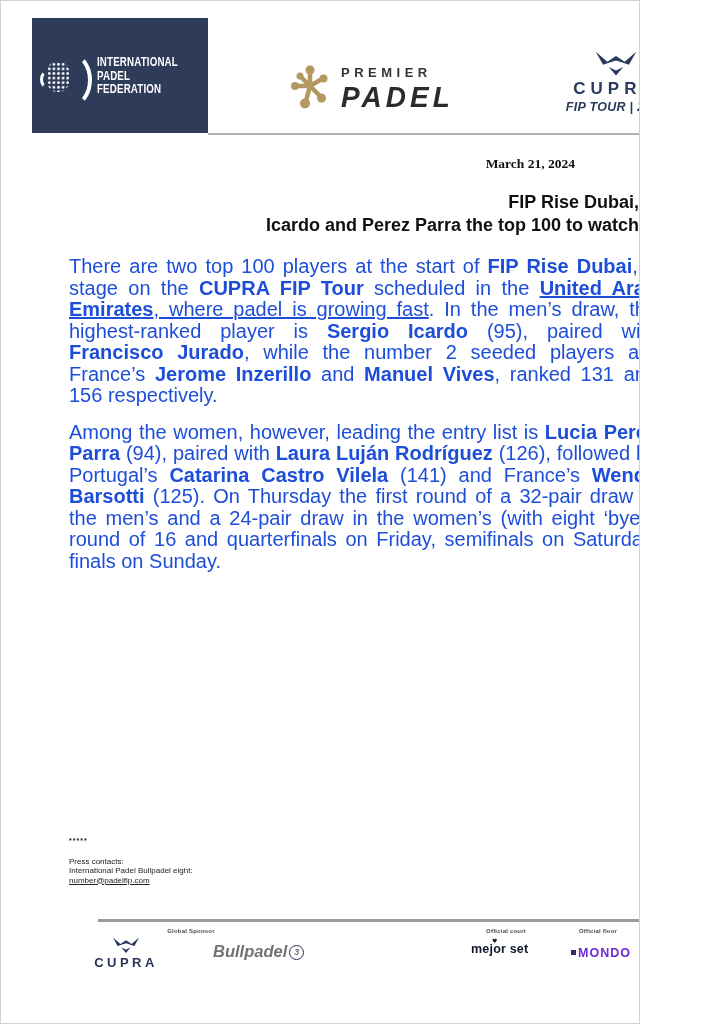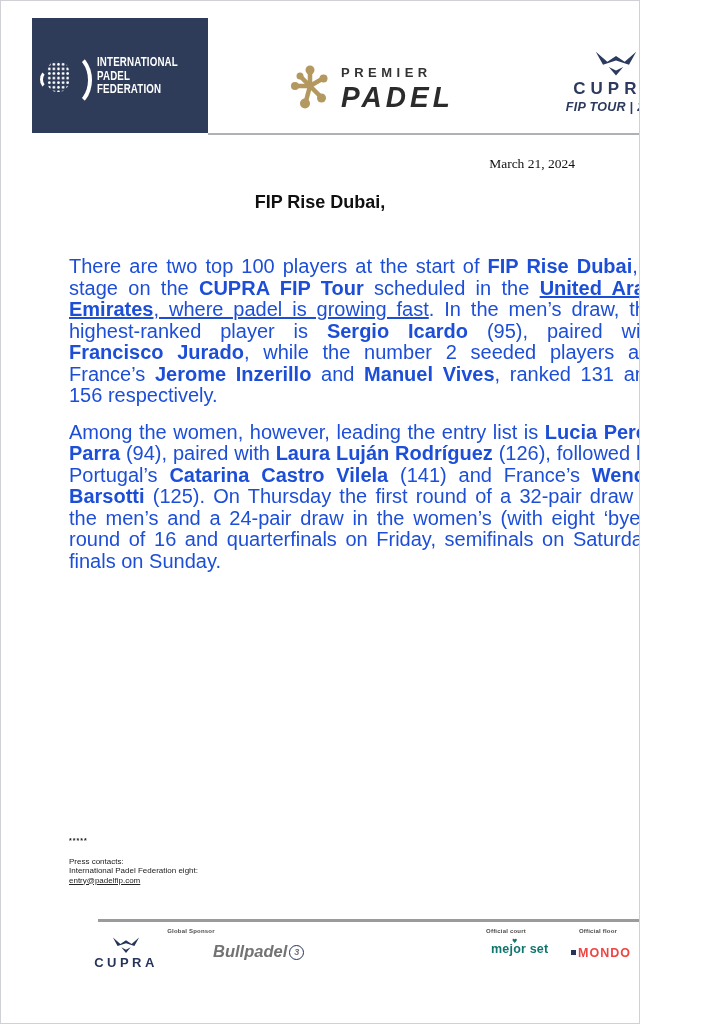--- a/index.html
+++ b/index.html
@@ -24,22 +24,22 @@
   .premier-top{font-size:13px;font-weight:bold;letter-spacing:4.5px;color:#333;}
   .premier-bottom{font-size:28px;font-weight:bold;font-style:italic;letter-spacing:4px;
                   color:#2b2b2b;margin-top:1px;transform:scaleY(1.05);transform-origin:left top;}
   .cupra-top{position:absolute;left:556px;top:50px;width:118px;text-align:center;color:#2b3a5e;}
   .cupra-top svg{display:block;margin:0 auto 2px auto;}
   .cupra-word{font-size:17px;font-weight:bold;letter-spacing:5px;transform:scaleY(.92);}
   .cupra-tour{font-size:12.5px;font-weight:bold;font-style:italic;letter-spacing:.3px;margin-top:1px;}
   .header-rule{position:absolute;left:207px;top:132px;width:490px;height:2px;background:#aeb2b6;}
   
   .date{position:absolute;right:64px;top:155px;font-family:"Liberation Serif",serif;
-        font-weight:normal;font-size:13.5px;color:#111;}
-  .title{position:absolute;left:0;top:190px;width:100%;text-align:center;
+        font-weight:bold;font-size:13.5px;color:#111;}
+  .title{position:absolute;left:0;top:190px;width:100%;text-align:right;
          font-size:18px;font-weight:bold;line-height:23px;color:#101010;}
   
   .article{position:absolute;left:68px;top:255px;width:588px;}
   .article p{margin:0;font-size:20px;line-height:21.5px;text-align:justify;color:#1d4ed8;}
   .article p + p{margin-top:15px;}
   .article span.b{font-weight:bold;}
   .article span.u{text-decoration:underline;}
   
   .press{position:absolute;left:68px;top:835px;font-size:8px;line-height:9.5px;color:#222;}
   .press .stars{font-size:7px;font-weight:bold;letter-spacing:1px;margin-bottom:11px;}
@@ -51,25 +51,25 @@
               color:#4a4a4a;font-weight:600;letter-spacing:.2px;}
   .lbl-sponsor{left:150px;} .lbl-court{left:465px;} .lbl-floor{left:557px;}
   .cupra-footer{position:absolute;left:88px;top:936px;width:74px;text-align:center;color:#26335a;}
   .cupra-footer svg{display:block;margin:0 auto 1px auto;}
   .cupra-footer .w{font-size:13px;font-weight:bold;letter-spacing:3.5px;transform:scaleY(.92);}
   .bullpadel{position:absolute;left:212px;top:941px;color:#737373;font-weight:bold;
              font-style:italic;font-size:16.5px;white-space:nowrap;}
   .bp-circle{display:inline-block;width:13px;height:13px;border:1.6px solid #26335a;border-radius:50%;
              font-size:9px;line-height:13px;text-align:center;vertical-align:2px;margin-left:2px;
              font-style:italic;font-weight:bold;}
-  .mejorset{position:absolute;left:490px;top:941px;color:#0f766e;font-weight:bold;
+  .mejorset{position:absolute;left:470px;top:941px;color:#0f172a;font-weight:bold;
             font-size:12.5px;letter-spacing:.2px;}
   .mejorset .heart{position:absolute;left:21px;top:-5px;font-size:6px;
                    font-family:"DejaVu Sans",sans-serif;font-weight:normal;}
-  .mondo{position:absolute;left:570px;top:945px;color:#ef4444;font-weight:bold;
+  .mondo{position:absolute;left:570px;top:945px;color:#6d28d9;font-weight:bold;
          font-size:12.5px;letter-spacing:1px;white-space:nowrap;}
   .mondo .sq{display:inline-block;width:5px;height:5px;background:#26335a;margin-right:2px;vertical-align:2px;}
 </style>
 </head>
 <body>
 
 <div class="page">
 
   <div class="ipf-box">
     <div class="racket">
@@ -119,32 +119,33 @@
     </svg>
     <div class="cupra-word">CUPRA</div>
     <div class="cupra-tour">FIP TOUR | 2017</div>
   </div>
 
   <div class="header-rule"></div>
 
   <div class="date">March 21, 2024</div>
   <div class="title">
     <div>FIP Rise Dubai,</div>
+    <div>Icardo and Perez Parra the top 100 to watch</div>
   </div>
 
   <div class="article">
       <p><span>There are two top 100 players at the start of </span><span class="b">FIP Rise Dubai</span><span>, a stage on the </span><span class="b">CUPRA FIP Tour</span><span> scheduled in the </span><span class="b u">United Arab Emirates</span><span class="u">, where padel is growing fast</span><span>. In the men’s draw, the highest-ranked player is </span><span class="b">Sergio Icardo</span><span> (95), paired with </span><span class="b">Francisco Jurado</span><span>, while the number 2 seeded players are France’s </span><span class="b">Jerome Inzerillo</span><span> and </span><span class="b">Manuel Vives</span><span>, ranked 131 and 156 respectively.</span></p>
       <p><span>Among the women, however, leading the entry list is </span><span class="b">Lucia Perez Parra</span><span> (94), paired with </span><span class="b">Laura Luján Rodríguez</span><span> (126), followed by Portugal’s </span><span class="b">Catarina Castro Vilela</span><span> (141) and France’s </span><span class="b">Wendy Barsotti</span><span> (125). On Thursday the first round of a 32-pair draw in the men’s and a 24-pair draw in the women’s (with eight ‘bye’), round of 16 and quarterfinals on Friday, semifinals on Saturday, finals on Sunday.</span></p>
     </div>
 
   <div class="press">
     <div class="stars">*****</div>
     <div class="b">Press contacts:</div>
-    <div><span class="b">International Padel Federation</span><span> eight:</span></div>
-    <a href="#">entry@padelfip.com</a>
+    <div><span class="b">International Padel Bullpadel</span><span> eight:</span></div>
+    <a href="#">number@padelfip.com</a>
   </div>
 
   <div class="footer-rule"></div>
   <div class="mini-label lbl-sponsor">Global Sponsor</div>
   <div class="mini-label lbl-court">Official court</div>
   <div class="mini-label lbl-floor">Official floor</div>
 
   <div class="cupra-footer">
     <svg width="28" height="17" viewBox="0 0 60 36">
       <g fill="#26335a">

